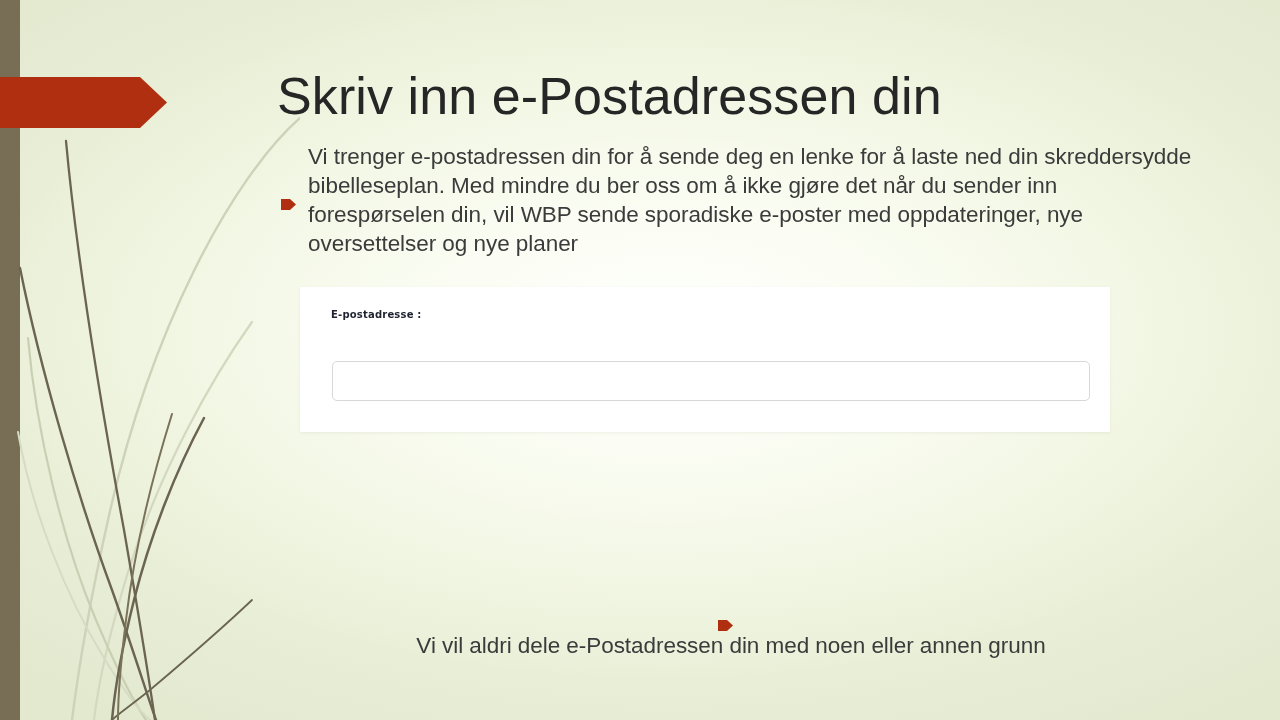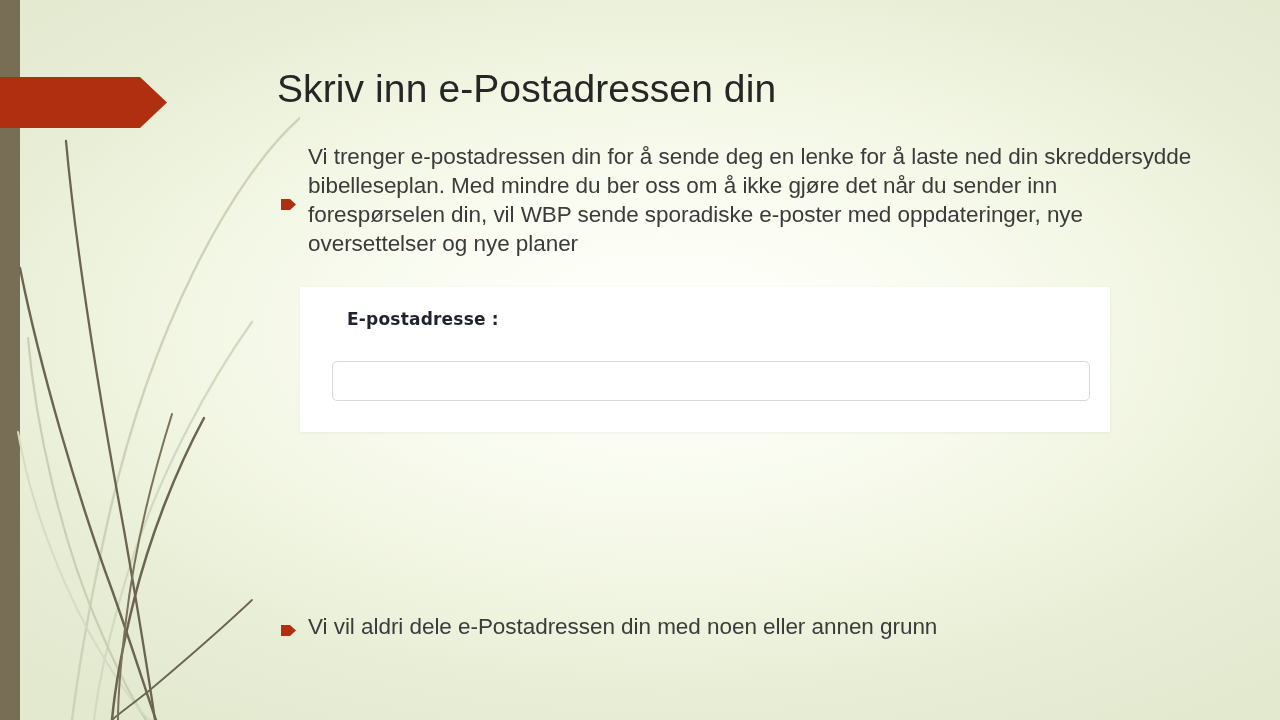--- a/index.html
+++ b/index.html
@@ -51,21 +51,21 @@
     width: 167px;
     height: 51px;
   }
 
   
   .title {
     position: absolute;
     left: 277px;
     top: 66px;
     width: 940px;
-    font-size: 39px;
+    font-size: 52px;
     font-weight: 300;
     letter-spacing: 0.1px;
     color: #262626;
     line-height: 1.18;
     white-space: nowrap;
   }
 
   
   .bullet-row {
     position: absolute;
@@ -81,43 +81,42 @@
   }
   .bullet-text {
     color: #3b3b3b;
     font-size: 22.5px;
     line-height: 29px;
     font-weight: 400;
     letter-spacing: -0.05px;
   }
 
   #bullet-top   { left: 281px; top: 142px; width: 915px; }
-  #bullet-bottom{ left: 281px; top: 612px; width: 900px; }
+  #bullet-bottom{ left: 281px; top: 612px; width: 900px; flex-direction: column; }
   #bullet-bottom .bullet-marker { margin-top: 8px; }
 
   
   .form-card {
     position: absolute;
     left: 300px;
     top: 287px;
     width: 810px;
     height: 145px;
     background: #ffffff;
     box-shadow: 0 1px 3px rgba(120,120,100,0.10);
   }
   .form-label {
     position: absolute;
     left: 31px;
     top: 22px;
     font-family: "DejaVu Sans", sans-serif;
-    font-size: 17px;
+    font-size: 10px;
     font-weight: 700;
     color: #1f2330;
     letter-spacing: 0.2px;
-    margin-left: 16px;
   }
   .email-input {
     position: absolute;
     left: 32px;
     top: 74px;
     width: 758px;
     height: 40px;
     box-sizing: border-box;
     border: 1px solid #d8d8d8;
     border-radius: 5px;

